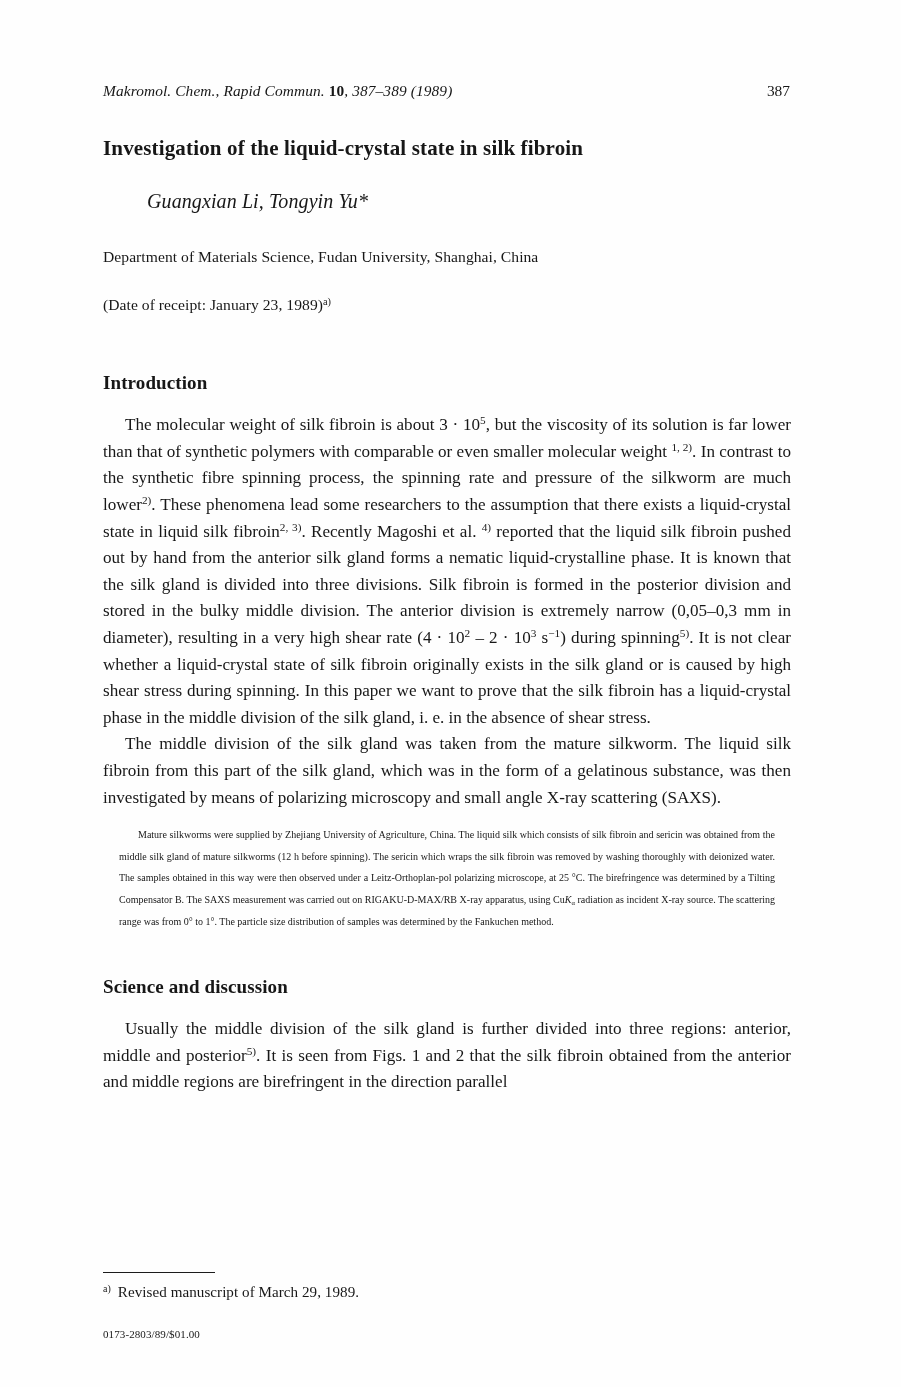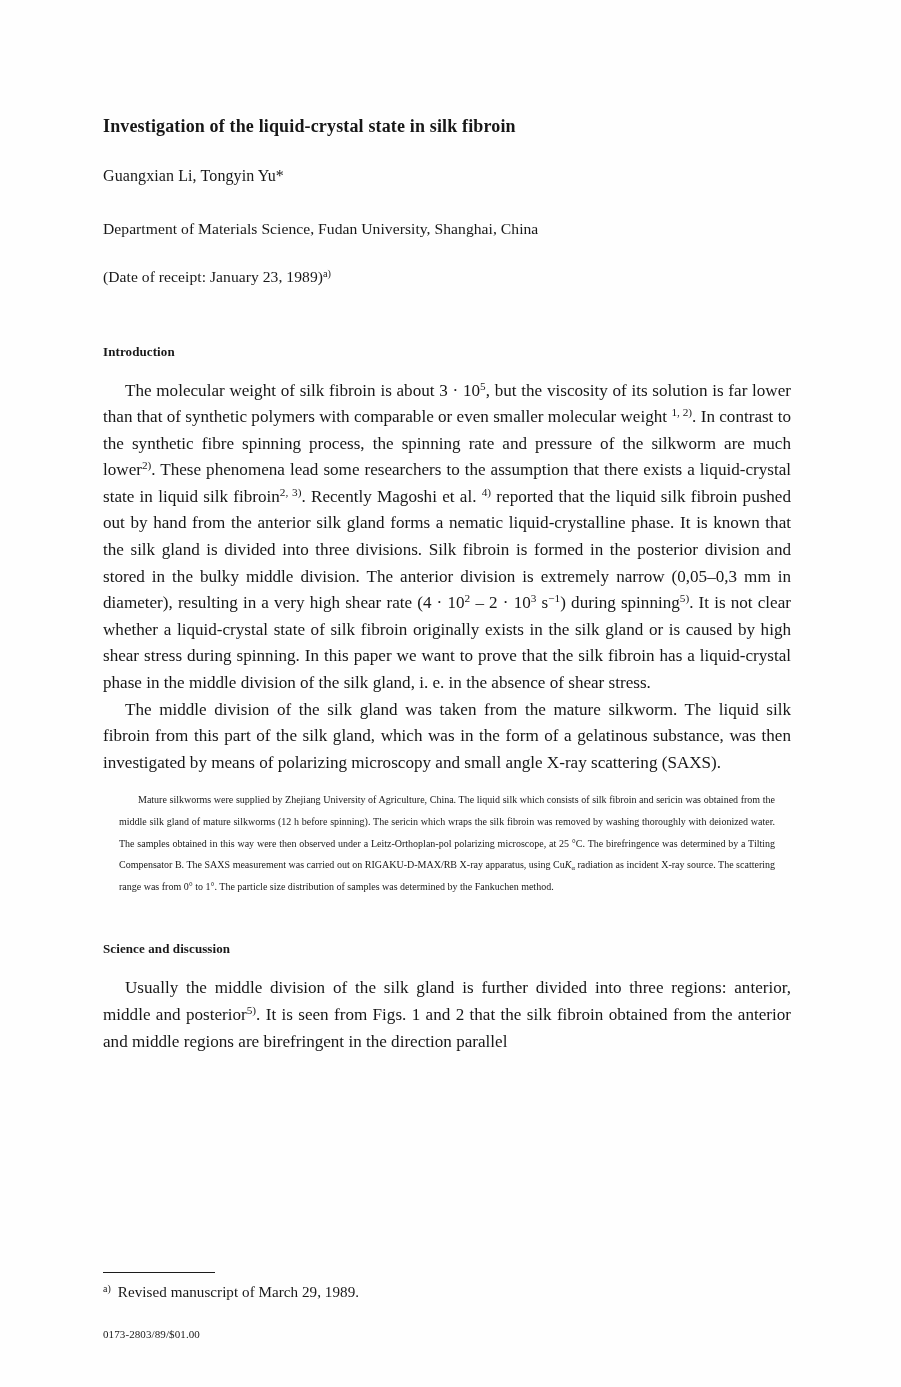--- a/index.html
+++ b/index.html
@@ -51,47 +51,49 @@
   }
   .runhead-right {
     font-style: normal;
     font-size: 15.4px;
     padding-right: 1px;
   }
 
   
   .doc-title {
     margin-top: 33px;
-    font-size: 18px;
+    font-size: 21px;
     font-weight: bold;
     letter-spacing: 0.15px;
     line-height: 1.25;
   }
 
   .authors {
     margin-top: 29px;
-    font-size: 16px;
+    font-size: 20px;
+    font-style: italic;
     letter-spacing: 0.1px;
+    margin-left: 44px;
   }
 
   .affiliation {
     margin-top: 35px;
     font-size: 15.6px;
     letter-spacing: 0.05px;
   }
 
   .receipt {
     margin-top: 30px;
     font-size: 15.6px;
     letter-spacing: 0.05px;
   }
 
   
   .section-head {
-    font-size: 13px;
+    font-size: 19px;
     font-weight: bold;
     letter-spacing: 0.1px;
   }
   .sec-intro { margin-top: 58px; }
   .sec-exp   { margin-top: 47px; }
   .sec-res   { margin-top: 44px; }
 
   p.body-par {
     margin: 0;
     font-size: 17.1px;
@@ -147,20 +149,24 @@
     letter-spacing: 0.1px;
   }
 </style>
 </head>
 <body>
 
 <div id="page">
 
   <div id="content">
 
+    <div class="runhead">
+      <div class="runhead-left"><span>Makromol. Chem., Rapid Commun.</span> <span class="vol">10</span><span>,</span> <span>387–389</span> <span>(1989)</span></div>
+      <div class="runhead-right">387</div>
+    </div>
 
     <div class="doc-title">Investigation of the liquid-crystal state in silk fibroin</div>
 
     <div class="authors">Guangxian Li, Tongyin Yu*</div>
 
     <div class="affiliation">Department of Materials Science, Fudan University, Shanghai, China</div>
 
     <div class="receipt"><span>(Date of receipt: January 23, 1989)</span><sup>a)</sup></div>
 
     <div class="section-head sec-intro">Introduction</div>

